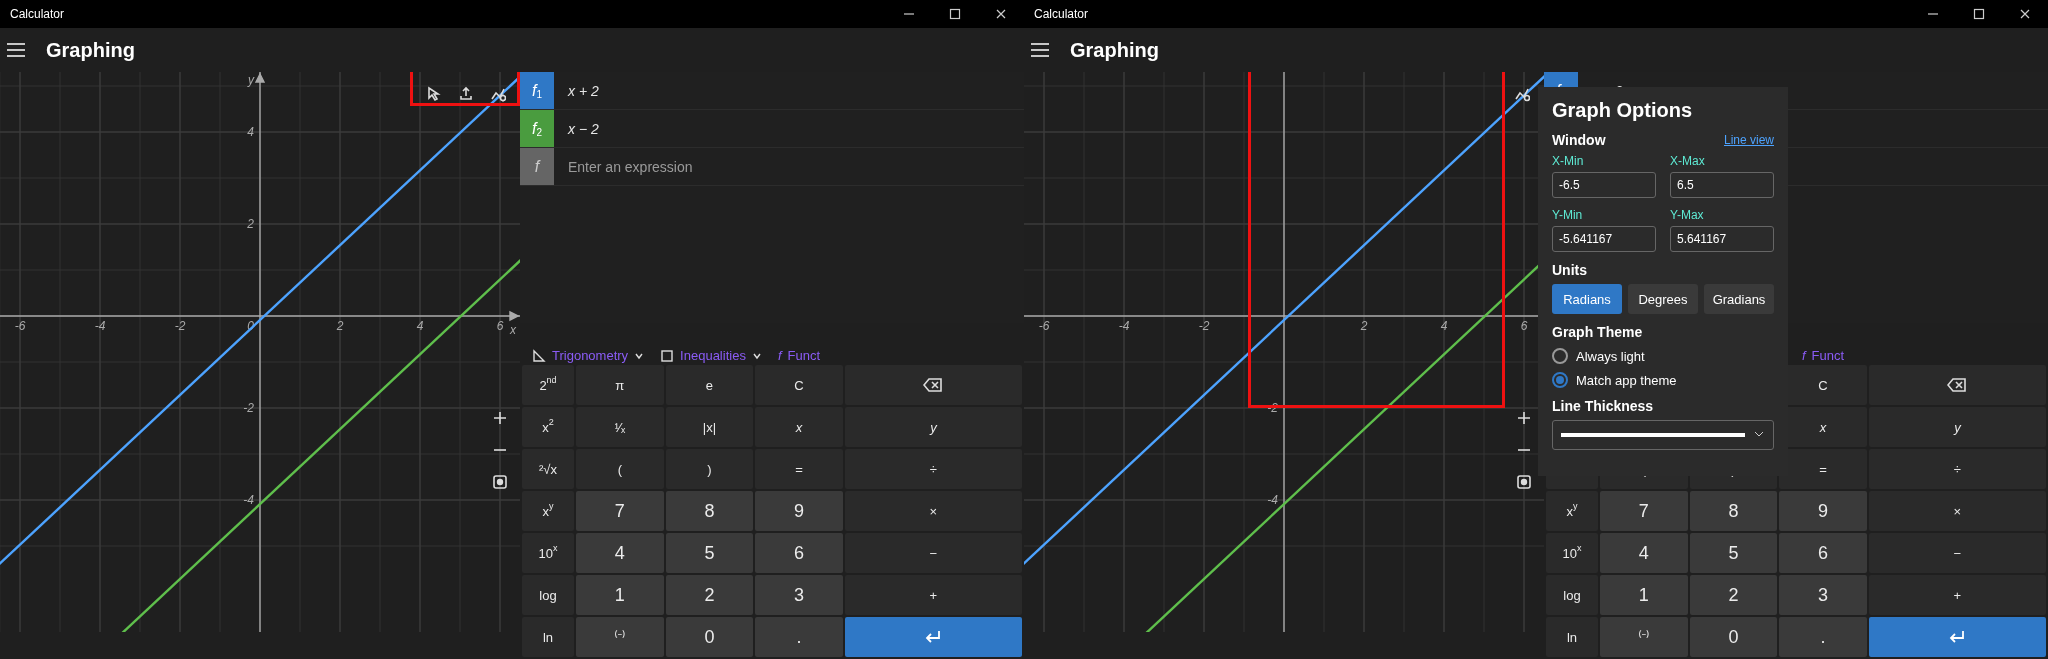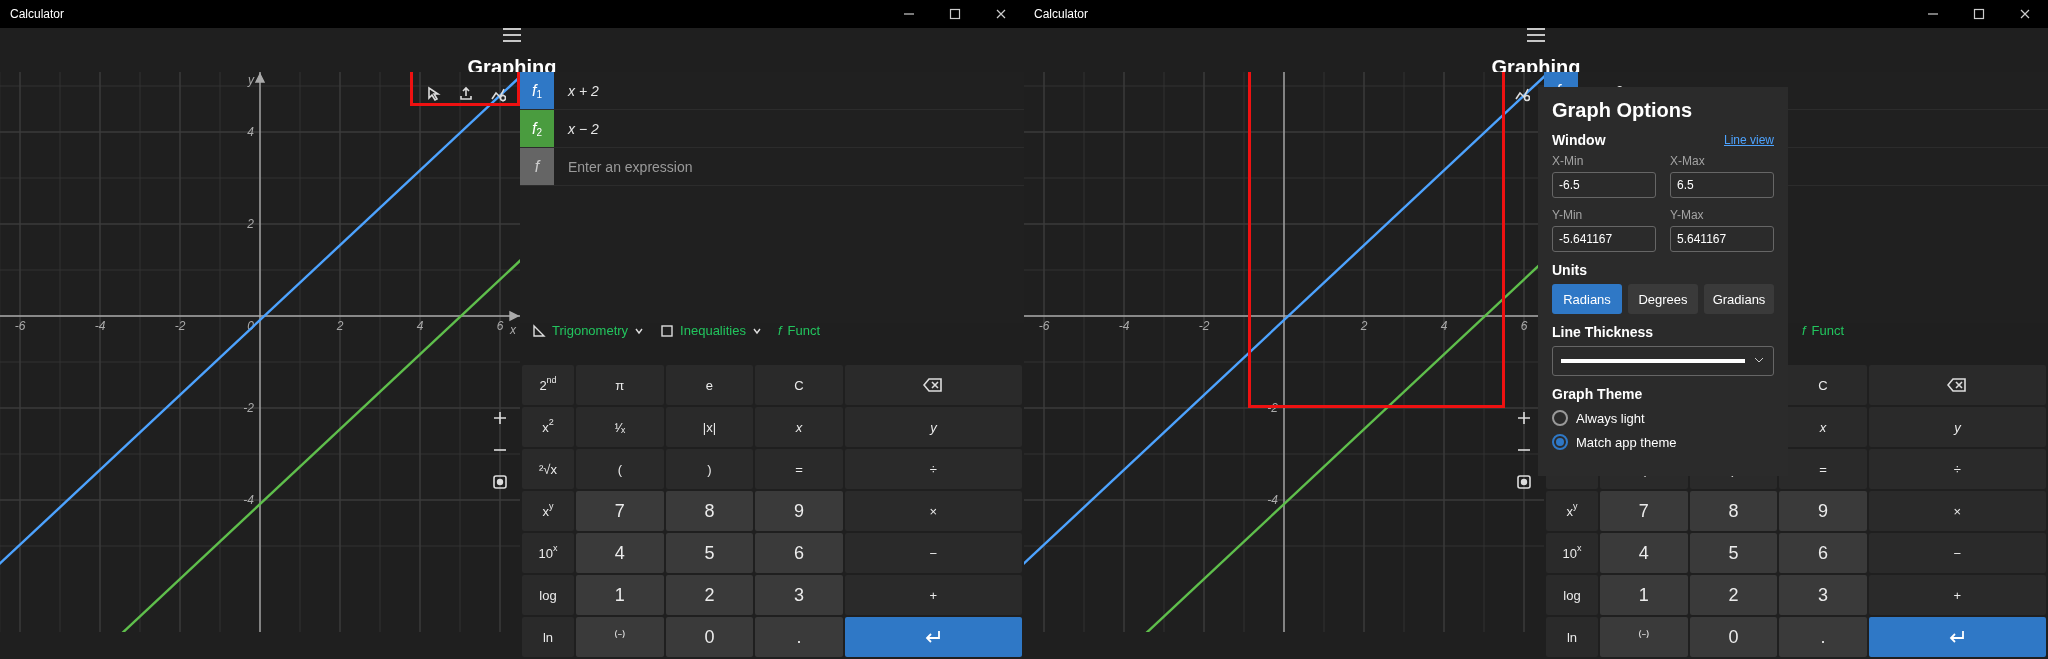--- a/index.html
+++ b/index.html
@@ -36,23 +36,22 @@
     display: flex; align-items: center; justify-content: center;
     color: #ccc; font-size: 12px;
   }
   .tb-btn svg { width: 12px; height: 12px; stroke: #ccc; fill: none; stroke-width: 1.2; }
   
   .headerrow {
     height: 44px;
     display: flex;
     align-items: center;
     gap: 14px;
-    padding: 0 24px;
+    padding: 0 0;
     background: #1f1f1f;
-    flex-direction: column;
   }
   .hamburger {
     width: 32px; height: 32px;
     display: flex; align-items: center; justify-content: center;
   }
   .hamburger svg { width: 18px; height: 14px; stroke: #fff; stroke-width: 1.5; }
   .mode-title { font-size: 20px; font-weight: 600; }
   
   .main {
     flex: 1;
@@ -114,25 +113,25 @@
   .b2 { background: #4a9c3f; }
   .b3 { background: #656565; color: #ccc; }
   .funcexpr {
     padding-left: 14px; font-size: 14px; font-style: italic;
     color: #e6e6e6;
   }
   .placeholder { color: #9a9a9a; font-style: normal; }
   
   .categories {
     height: 40px;
-    display:flex; align-items:flex-start;
+    display:flex; align-items:flex-end;
     gap: 4px;
     padding: 0 6px;
     background: #1f1f1f;
-    color: #22c55e;
+    color: #8b5cf6;
     font-size: 13px;
     overflow: hidden;
     white-space: nowrap;
   }
   .cat-item { display:flex; align-items:center; gap:6px; padding: 0 6px; }
   .cat-item svg { stroke:#ddd; fill:none; stroke-width:1.4; }
   
   .keypad {
     display: grid;
     grid-template-columns: 52px repeat(5, 1fr);
@@ -169,21 +168,21 @@
   .options-panel h2 {
     font-size: 20px; font-weight: 600; margin-bottom: 10px;
   }
   .op-section { margin-bottom: 10px; }
   .op-header-row { display:flex; justify-content: space-between; align-items:center; margin-bottom:6px;gap:40px;}
   .op-heading { font-weight:600; font-size:14px; }
   .reset-link { color:#4da3ff; font-size:12px; text-decoration:underline; }
   .win-grid {
     display:grid; grid-template-columns: 1fr 1fr; gap: 10px 14px;
   }
-  .field label { display:block; font-size:12px; color:#a3a3a3; margin-bottom:4px;}
+  .field label { display:block; font-size:12px; color:#5eead4; margin-bottom:4px;}
   .field input {
     width:100%; height:26px;
     background: #2b2b2b;
     border: 1px solid #666;
     color:#fff; font-size:12px;
     padding:12px 6px;
     border-radius:3px;
   }
   .seg {
     display:flex; gap:6px; margin-top:6px;
@@ -745,39 +744,39 @@
       <div class="op-section">
         <div class="op-heading">Units</div>
         <div class="seg">
           <div class="seg-btn on">Radians</div>
           <div class="seg-btn">Degrees</div>
           <div class="seg-btn">Gradians</div>
         </div>
       </div>
 
       <div class="op-section">
+        <div class="op-heading">Graph Theme</div>
+        <div class="radio-row">
+          <div class="radio-dot"></div>
+          <span>Always light</span>
+        </div>
+        <div class="radio-row">
+          <div class="radio-dot on"></div>
+          <span>Match app theme</span>
+        </div>
+      </div>
+
+      <div class="op-section">
         <div class="op-heading">Line Thickness</div>
         <div class="thickness">
           <div class="bar"></div>
           <div class="chev">
             <svg width="12" height="12" viewBox="0 0 12 12" stroke="#ccc" fill="none">
                 <path d="M2 4 L6 8 L10 4"></path>
               </svg>
           </div>
         </div>
       </div>
-
-      <div class="op-section">
-        <div class="op-heading">Graph Theme</div>
-        <div class="radio-row">
-          <div class="radio-dot"></div>
-          <span>Always light</span>
-        </div>
-        <div class="radio-row">
-          <div class="radio-dot on"></div>
-          <span>Match app theme</span>
-        </div>
-      </div>
     </div>
 
     <div class="red-box-a" style="left:224px; top:-72px; width:257px; height:408px;"></div>
   </div>
 </div>
 
 </body></html>

